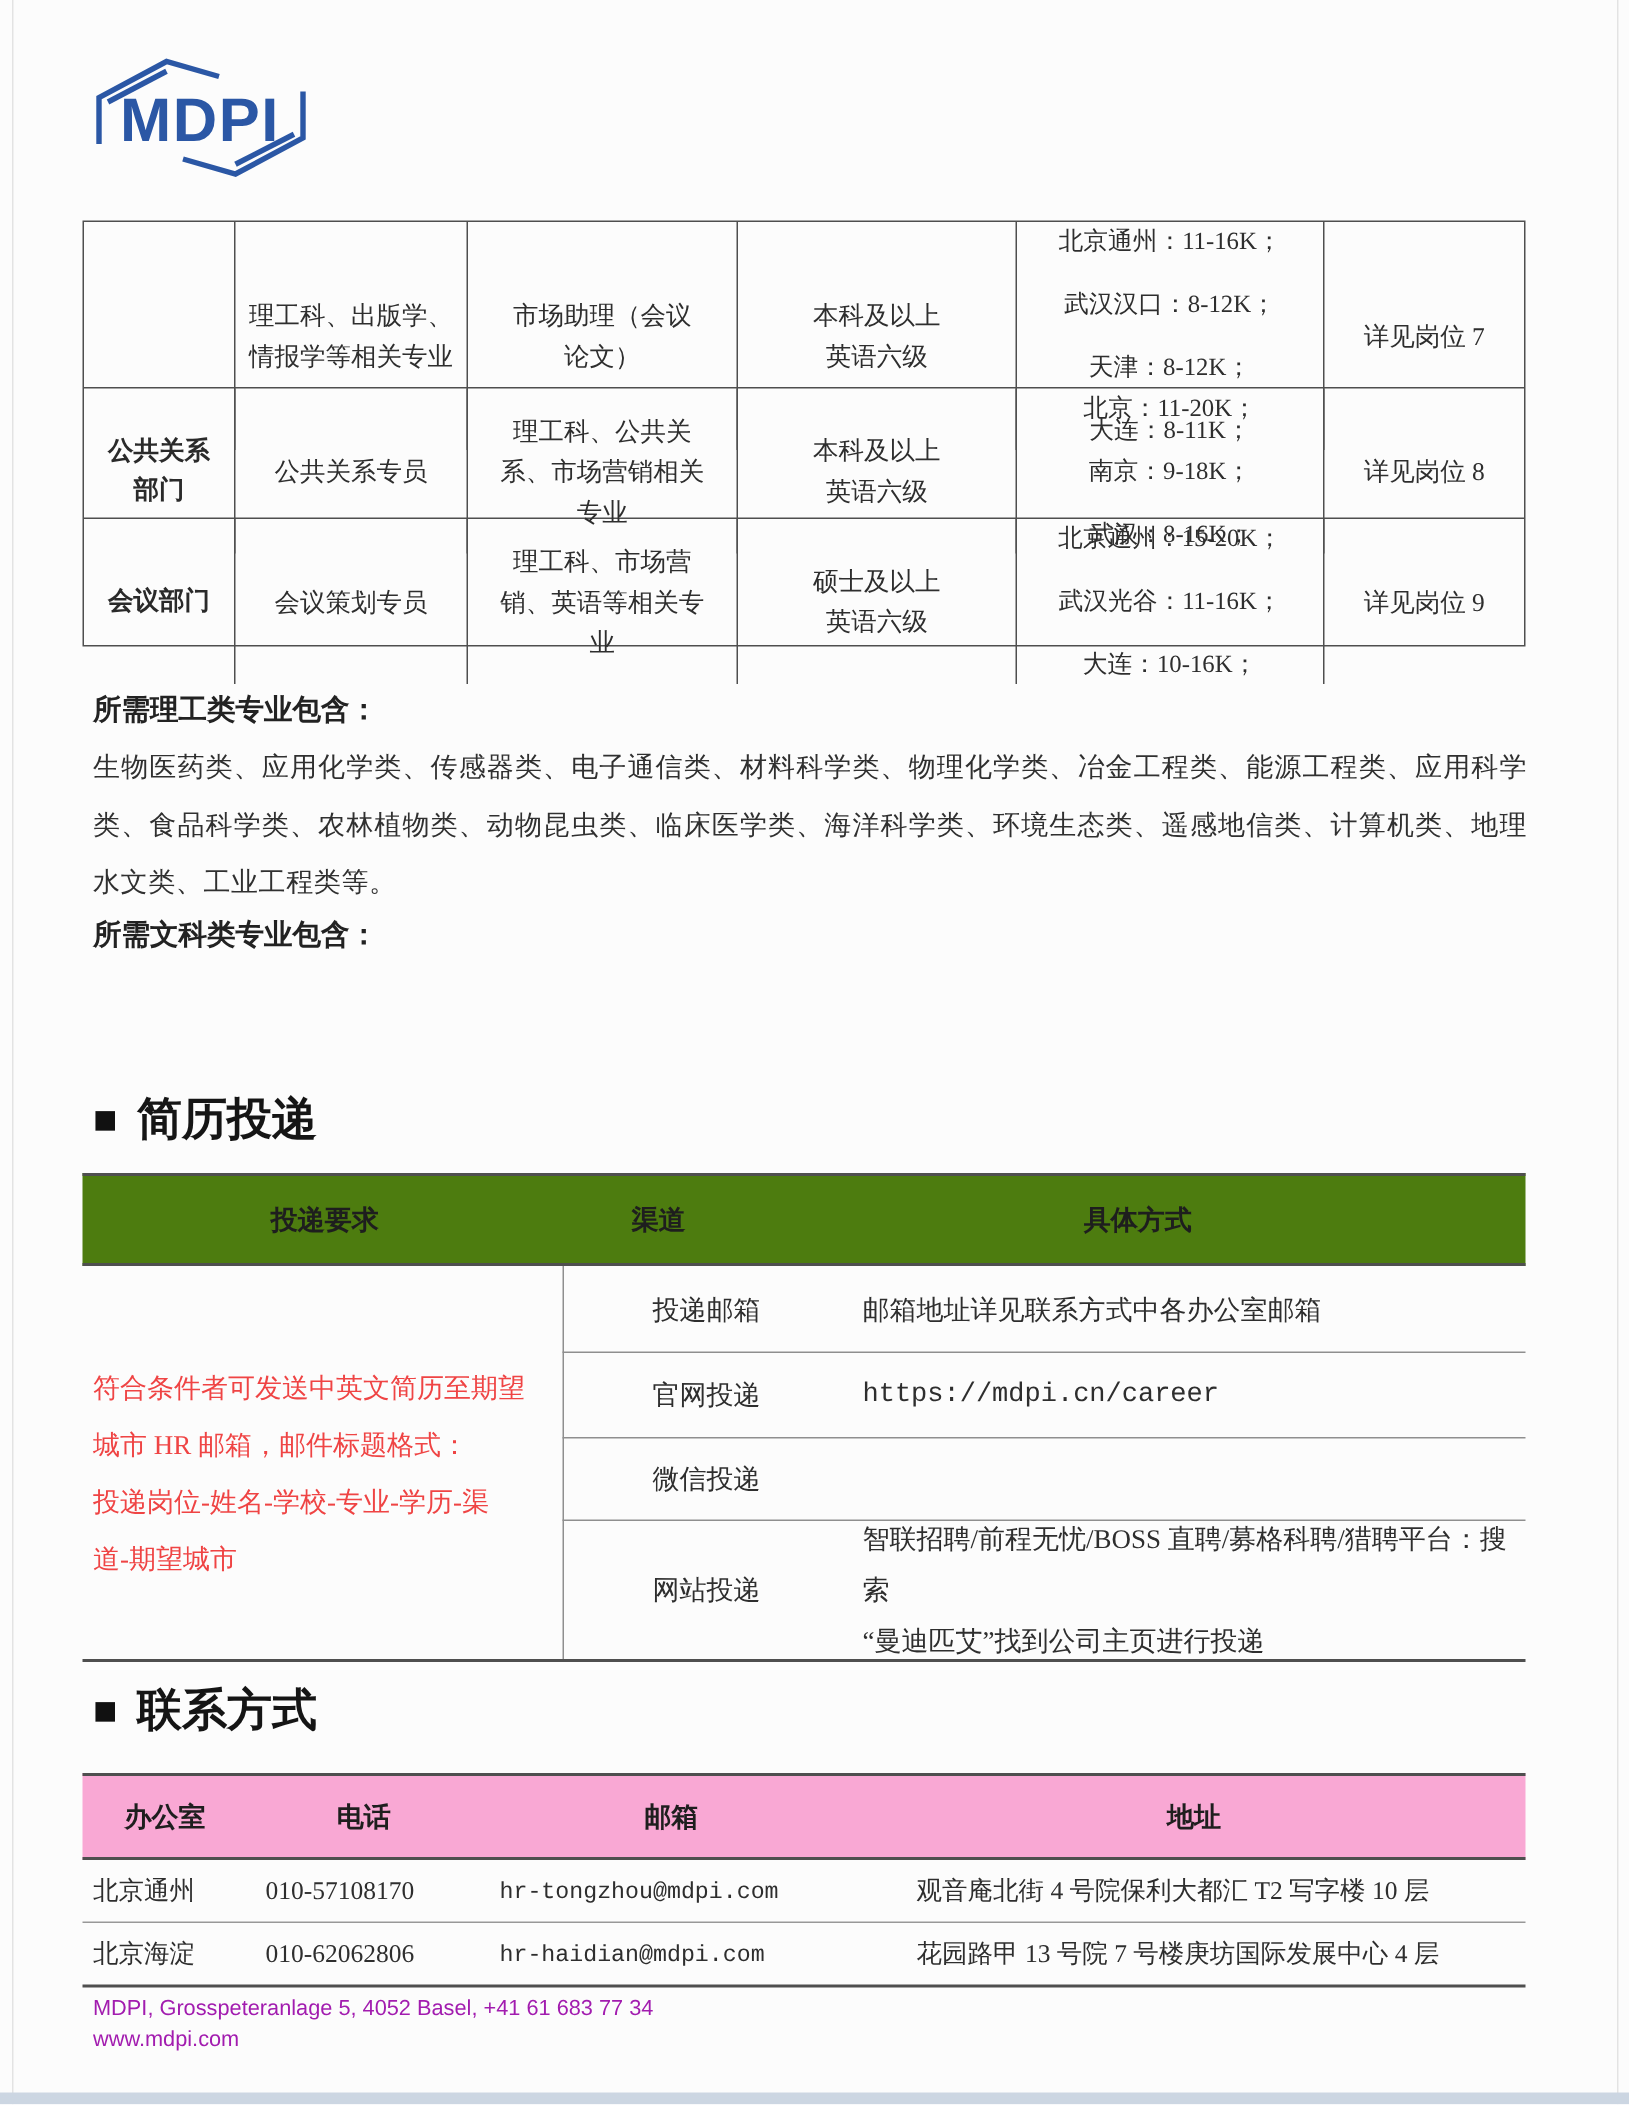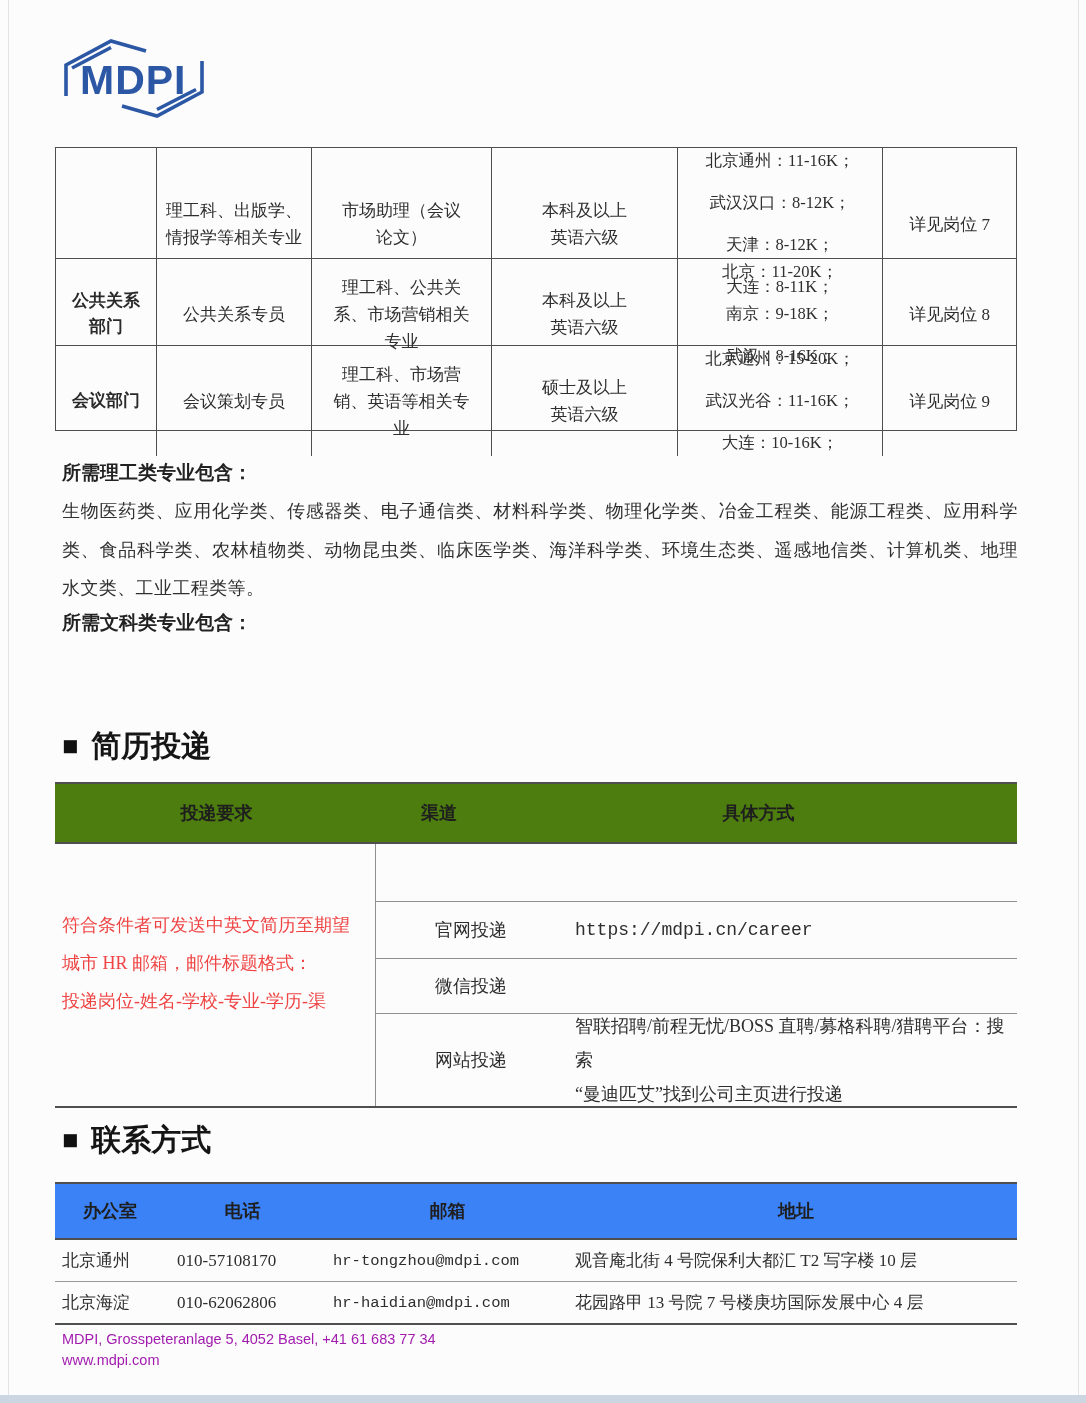--- a/index.html
+++ b/index.html
@@ -44,31 +44,31 @@
   .sep { position:absolute; left:320px; right:0; height:1px; background:#8f8f8f; }
   .req { position:absolute; left:7px; top:62px; width:300px; font-size:18px; line-height:38px; color:#ef4444; }
   .srow { position:absolute; left:325px; right:0; display:flex; align-items:center; }
   .srow .chan { width:195px; padding-left:55px; box-sizing:border-box; font-size:18px; flex:none; }
   .srow .meth { flex:1; font-size:18px; line-height:34px; }
   .mono { font-family:"Liberation Mono", monospace; font-size:17px; }
 
   
   .ctable-head {
     position:absolute; left:55px; top:1182px; width:962px; height:58px; box-sizing:border-box;
-    background:#3b82f6; border-top:2px solid #4f4f4f; border-bottom:2px solid #4f4f4f;
+    background:#f9a8d4; border-top:2px solid #4f4f4f; border-bottom:2px solid #4f4f4f;
     display:grid; grid-template-columns:110px 155px 255px 1fr; align-items:center; text-align:center;
     font-family:"Liberation Sans", sans-serif; font-weight:bold; font-size:18px; color:#1e1e1e;
   }
   .ctable-body { position:absolute; left:55px; top:1240px; width:962px; border-bottom:2px solid #4f4f4f; }
   .crow { display:grid; grid-template-columns:110px 155px 255px 1fr; height:41px; align-items:center; font-size:17px; }
   .crow + .crow { border-top:1px solid #989898; }
   .crow .office { padding-left:7px; }
   .crow .phone { padding-left:12px; }
   .crow .email { padding-left:13px; font-family:"Liberation Mono", monospace; font-size:15.5px; }
-  .crow .addr { font-size:17px; }
+  .crow .addr { font-size:17px;margin-left:36px; }
 
   
   .footer { position:absolute; left:62px; top:1329px; font-family:"Liberation Sans", sans-serif; font-size:14.5px; line-height:21px; color:#a21caf; }
   .bottombar { position:absolute; left:0; top:1395px; width:1086px; height:8px; background:#ccd6e2; }
 </style>
 </head>
 <body>
 
 <div class="page">
   <div class="edge left"></div>
@@ -176,22 +176,27 @@
     <div>渠道</div>
     <div>具体方式</div>
   </div>
 
   <div class="stable-body">
     <div class="vdivider"></div>
     <div class="req">
       <div>符合条件者可发送中英文简历至期望</div>
       <div>城市 HR 邮箱，邮件标题格式：</div>
       <div>投递岗位-姓名-学校-专业-学历-渠</div>
-    </div>
-
+      <div>道-期望城市</div>
+    </div>
+
+    <div class="srow" style="top:0; height:57px;">
+      <div class="chan">投递邮箱</div>
+      <div class="meth">邮箱地址详见联系方式中各办公室邮箱</div>
+    </div>
     <div class="sep" style="top:57px;"></div>
 
     <div class="srow" style="top:57px; height:57px;">
       <div class="chan">官网投递</div>
       <div class="meth mono">https://mdpi.cn/career</div>
     </div>
     <div class="sep" style="top:114px;"></div>
 
     <div class="srow" style="top:114px; height:55px;">
       <div class="chan">微信投递</div>

